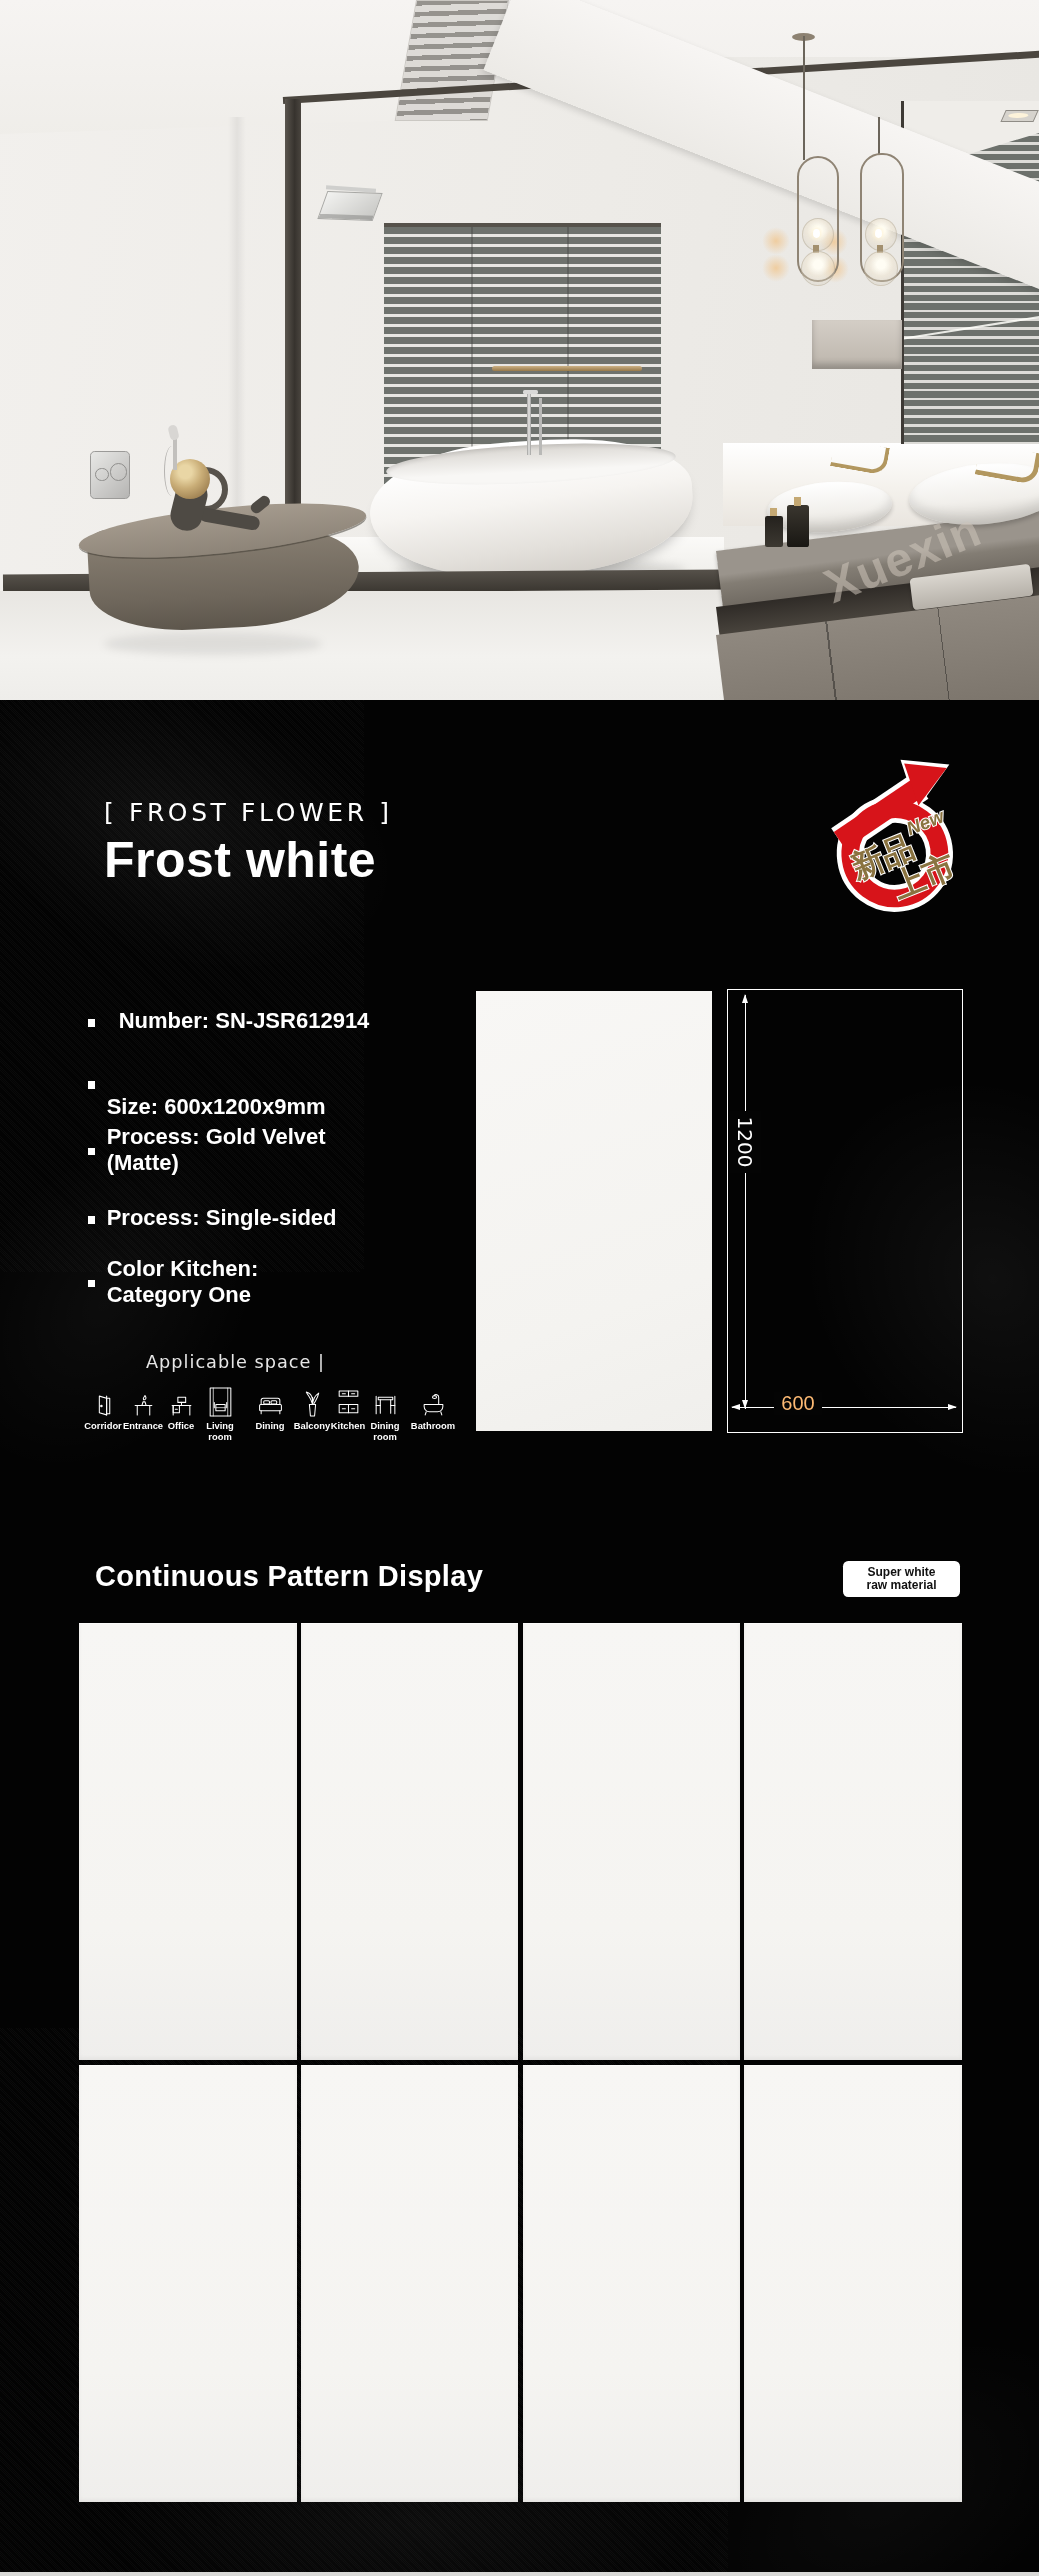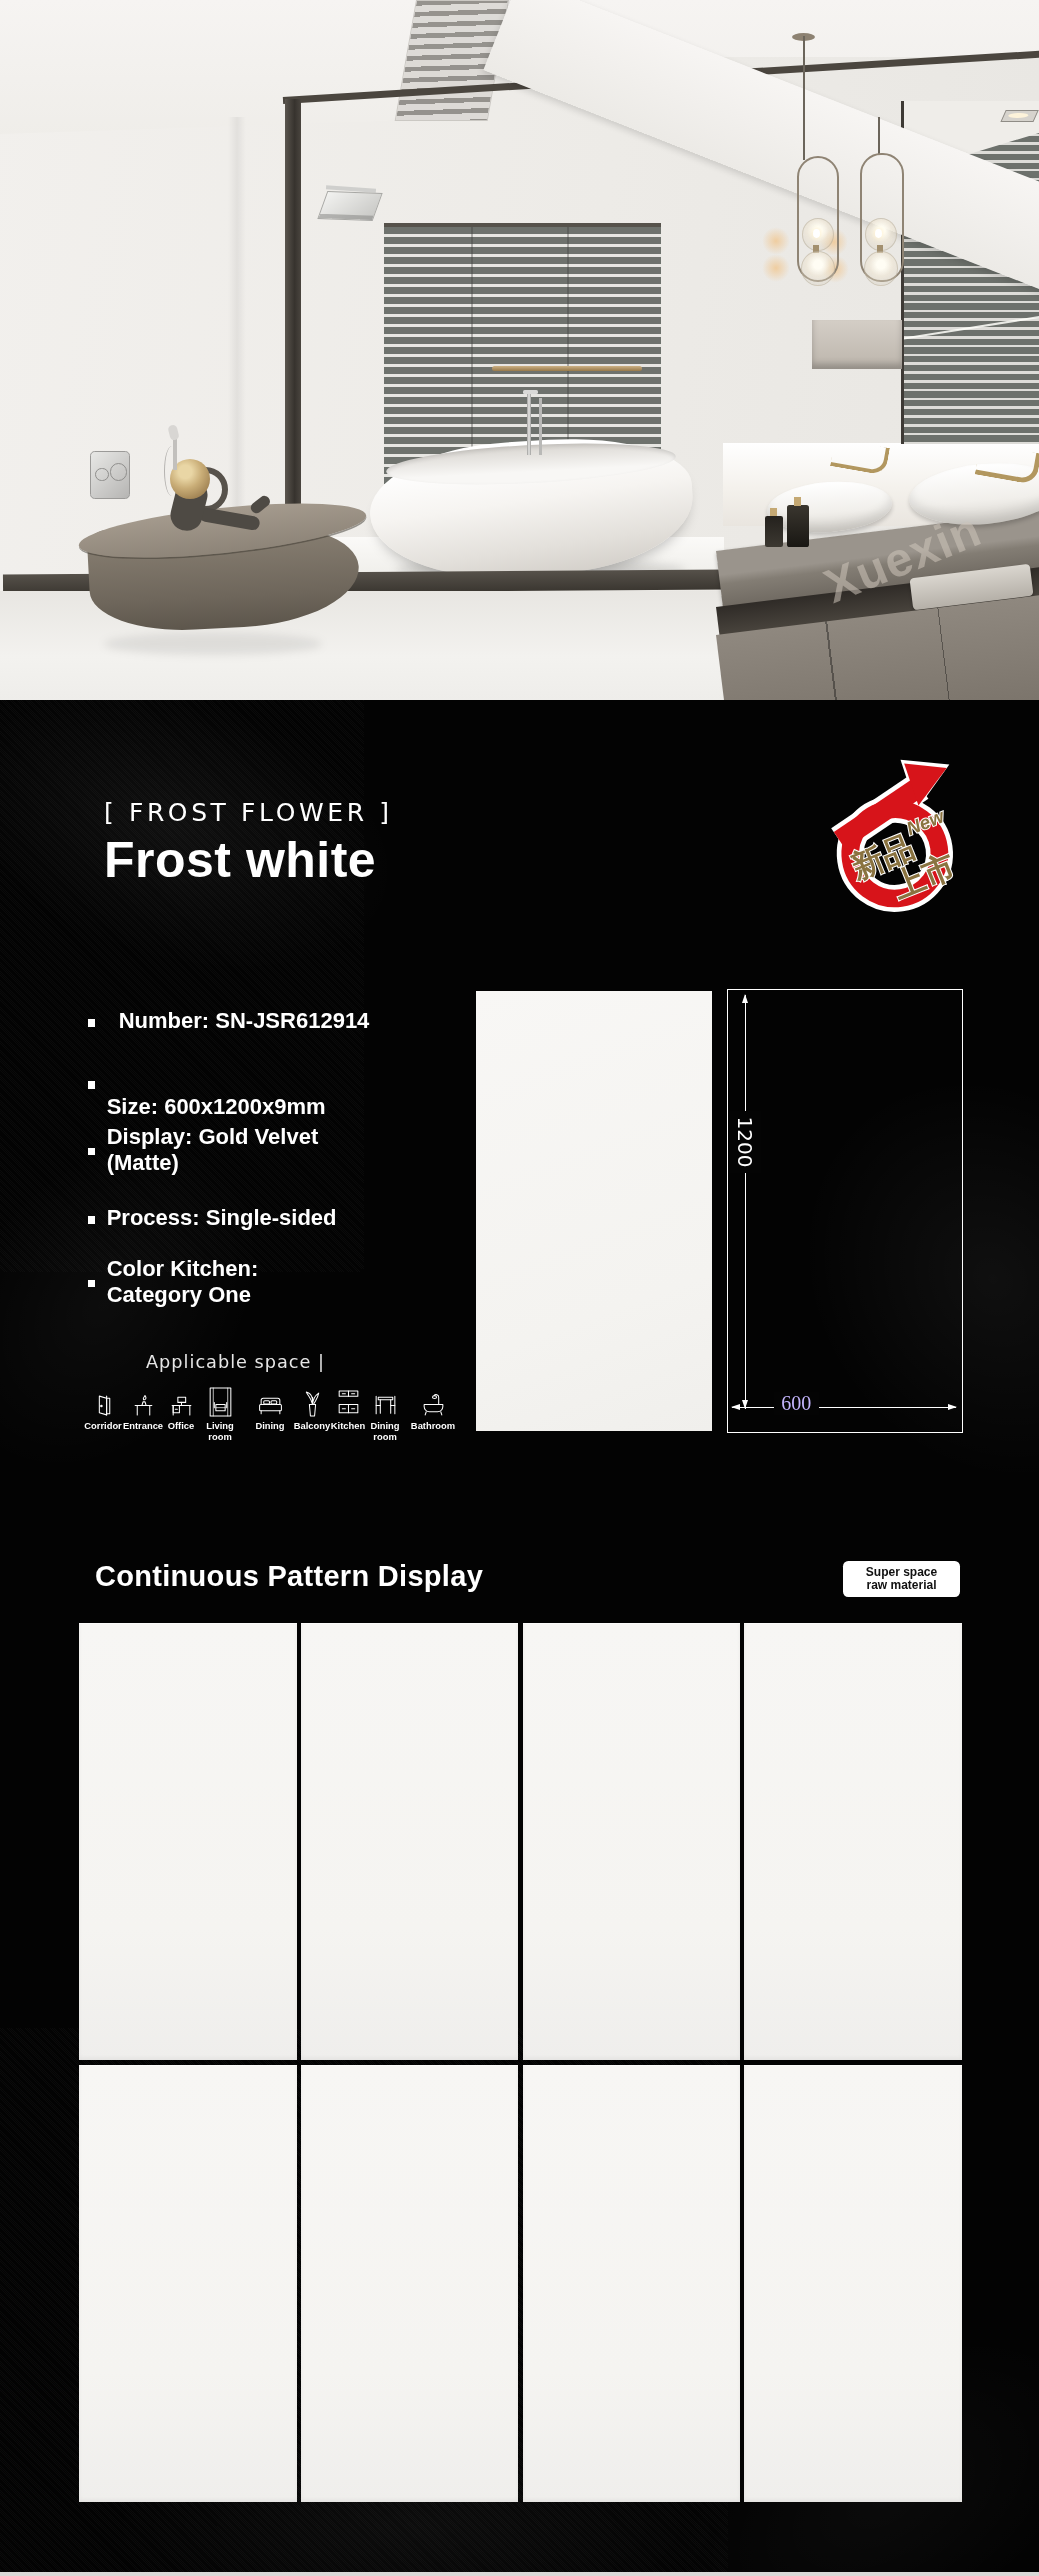--- a/index.html
+++ b/index.html
@@ -145,21 +145,21 @@
   .diagram{left:727px;top:989px;width:234px;height:442px;border:1.6px solid #fff;}
   .dim-vline{left:16.6px;top:5.2px;width:1px;height:414px;background:#fff;}
   .dim-hline{left:4.2px;top:417px;width:224px;height:1px;background:#fff;}
   .arr{width:0;height:0;}
   .arr-up{left:13.5px;top:4.2px;border-left:3.6px solid rgba(0,0,0,0);border-right:3.6px solid rgba(0,0,0,0);border-bottom:9.4px solid #fff;}
   .arr-down{left:13.5px;top:410px;border-left:3.6px solid rgba(0,0,0,0);border-right:3.6px solid rgba(0,0,0,0);border-top:9.4px solid #fff;}
   .arr-left{left:3.1px;top:414px;border-top:3.6px solid rgba(0,0,0,0);border-bottom:3.6px solid rgba(0,0,0,0);border-right:9.4px solid #fff;}
   .arr-right{left:220px;top:414px;border-top:3.6px solid rgba(0,0,0,0);border-bottom:3.6px solid rgba(0,0,0,0);border-left:9.4px solid #fff;}
   .dim-v-label{left:1px;top:121px;width:32px;height:62px;display:flex;align-items:center;justify-content:center;background:#040404;}
   .dim-v-label span{transform:rotate(90deg);color:#fff;font-size:20px;font-family:"DejaVu Sans",sans-serif;}
-  .dim-h-label{left:46px;top:402px;background:#040404;padding:0 7.3px;color:#c4b5fd;font-size:20px;font-family:Liberation Serif, serif;}
+  .dim-h-label{left:46px;top:402px;background:#040404;padding:0 7.3px;color:#fdba74;font-size:20px;font-family:Liberation Sans, sans-serif;}
 
   .pattern-title{left:95px;top:1560px;color:#fff;font-size:29px;font-weight:bold;letter-spacing:0.3px;}
   .raw-badge{left:843px;top:1561px;width:117px;height:36px;border-radius:5.2px;background:#fff;
      display:flex;flex-direction:column;align-items:center;justify-content:center;}
   .raw-badge span{color:#111;font-size:12px;font-weight:bold;line-height:13.5px;}
 
   .tile-grid{left:79px;top:1623px;width:883px;height:879px;display:grid;
      grid-template-columns:repeat(4,1fr);grid-template-rows:repeat(2,1fr);gap:4.2px;}
   .tile-cell{background:linear-gradient(180deg,#f7f6f4 0%,#f5f4f1 70%,#efeeec 100%);
      box-shadow:inset 0 1px 0 rgba(255,255,255,.6),inset 0 -2.1px 4.2px rgba(0,0,0,.05);}
@@ -291,21 +291,21 @@
   </div>
   <div class="ab spec-row" style="top:1070px;">
     <div class="spec-bullet" style="top:11.4px;"></div>
     <div class="spec-text" style="top:0;margin-top:24px;">
         <span>Size: 600x1200x9mm</span>
       </div>
   </div>
   <div class="ab spec-row" style="top:1124px;">
     <div class="spec-bullet" style="top:24px;"></div>
     <div class="spec-text" style="top:0;">
-        <span>Display: Gold Velvet</span>
+        <span>Process: Gold Velvet</span>
         <span>(Matte)</span>
       </div>
   </div>
   <div class="ab spec-row" style="top:1205px;">
     <div class="spec-bullet" style="top:11.4px;"></div>
     <div class="spec-text" style="top:0;">
         <span>Process: Single-sided</span>
       </div>
   </div>
   <div class="ab spec-row" style="top:1256px;">
@@ -431,21 +431,21 @@
         <span>1200</span>
       </div>
     <div class="ab dim-hline"></div>
     <div class="ab arr arr-left"></div>
     <div class="ab arr arr-right"></div>
     <div class="ab dim-h-label">600</div>
   </div>
 
   <div class="ab pattern-title">Continuous Pattern Display</div>
   <div class="ab raw-badge">
-    <span>Super space</span>
+    <span>Super white</span>
     <span>raw material</span>
   </div>
 
   <div class="ab tile-grid">
     <div class="tile-cell"></div>
     <div class="tile-cell"></div>
     <div class="tile-cell"></div>
     <div class="tile-cell"></div>
     <div class="tile-cell"></div>
     <div class="tile-cell"></div>

